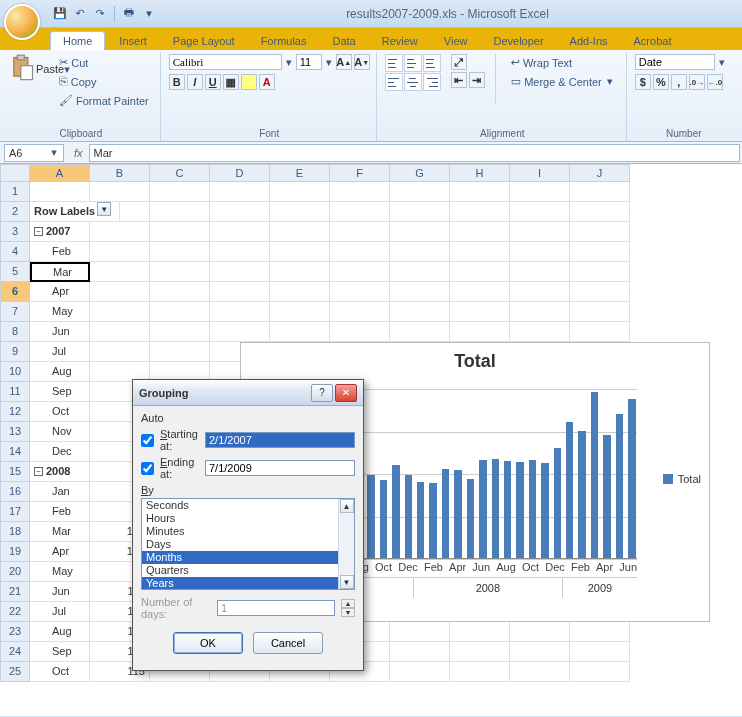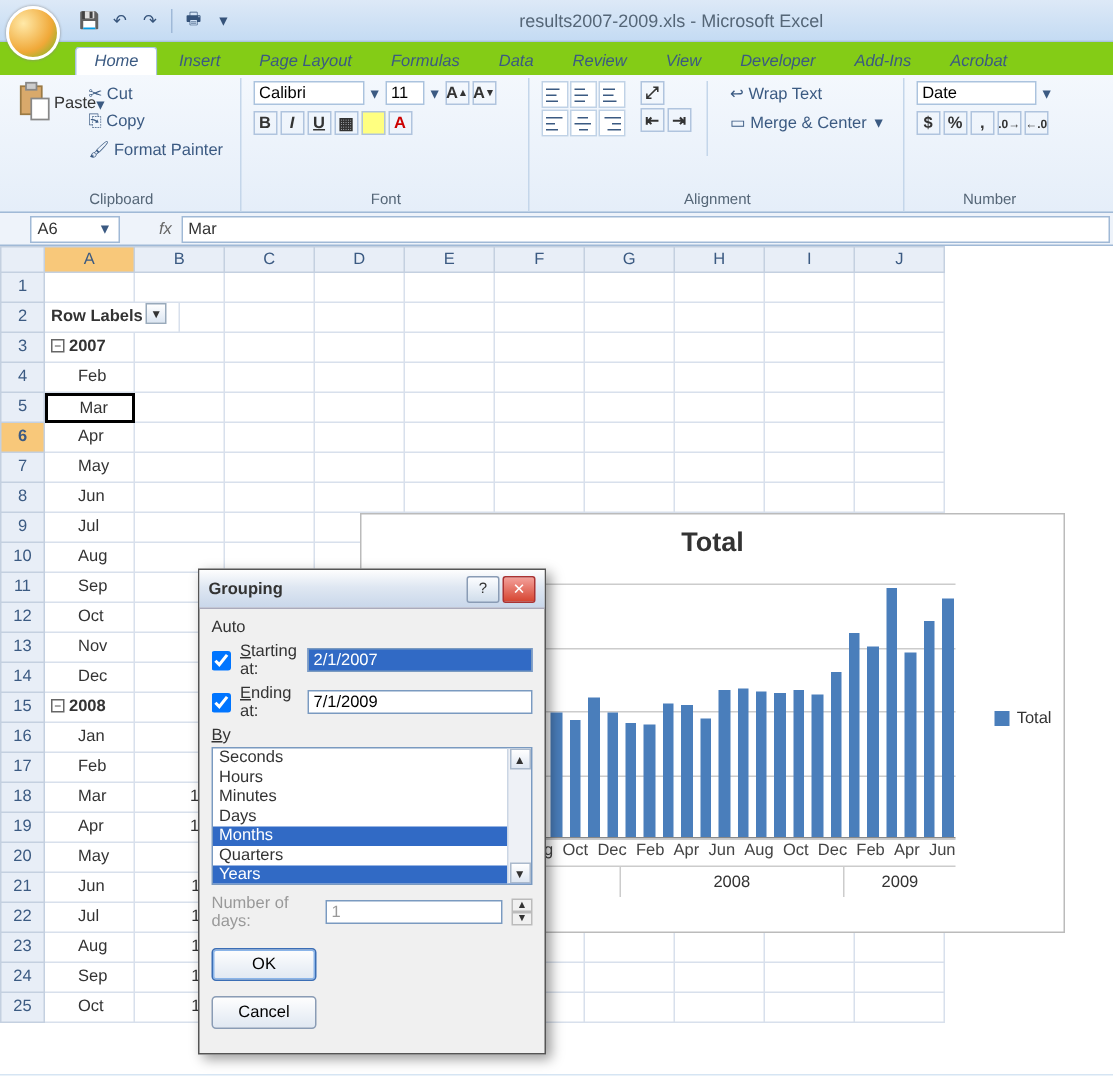--- a/index.html
+++ b/index.html
@@ -3,41 +3,41 @@
 <meta charset="utf-8">
 <style>
 * { box-sizing: border-box; margin:0; padding:0; font-family: "Segoe UI", Tahoma, sans-serif; font-size:11px;}
 body { width:742px; height:717px; background:#d6e5f3; overflow:hidden; position:relative; color:#333;}
 .titlebar { height:28px; background:linear-gradient(#dde9f7,#c4dbf3); display:flex; align-items:center; padding:0 4px; border-bottom:1px solid #a9c3e0;}
 .office-btn { width:36px; height:36px; border-radius:50%; background:radial-gradient(circle at 30% 30%, #ffe9a8,#f0a838 60%,#6b2 100%); border:2px solid #fff; box-shadow:0 0 2px #888; position:relative; top:8px; margin-right:6px;}
 .qat { display:flex; gap:4px; align-items:center; margin-left:6px;}
 .qat .icon { width:16px; height:16px; display:flex; align-items:center; justify-content:center; color:#35537a; cursor:pointer;}
 .qat-sep{width:0;height:16px;border-left:1px solid #9fb9d8;margin:0 2px;}
 .title-text { flex:1; text-align:center; color:#567; font-size:12px;}
-.tabstrip { height:22px; display:flex; align-items:flex-end; padding-left:50px; gap:2px; background:#84cc16;font-style:italic;}
+.tabstrip { height:22px; display:flex; align-items:flex-end; padding-left:50px; gap:2px; background:#eab308;}
 .tab { padding:3px 12px; color:#3b5a82; cursor:pointer; border-top-left-radius:3px; border-top-right-radius:3px;}
 .tab.active { background:#fff; border:1px solid #a9c3e0; border-bottom:none; color:#3b5a82;}
 .ribbon { height:92px; background:linear-gradient(#f4f8fd,#e5eef9); border-bottom:1px solid #a0b9d6; display:flex; padding:2px 2px 0 2px; gap:2px;}
 .group { border-right:1px solid #c4d6ea; padding:2px 6px 0 6px; display:flex; flex-direction:column; justify-content:space-between; min-width:60px;}
 .group-body { display:flex; gap:6px; align-items:flex-start; flex:1;}
 .group-label { text-align:center; font-size:10px; color:#567; padding:2px 0;}
 .bigbtn { display:flex; flex-direction:row; align-items:center; width:40px; cursor:pointer;}
 .bigbtn .ico{width:28px;height:28px;margin-bottom:2px;}
 .vstack { display:flex; flex-direction:column; gap:2px; }
 .hstack { display:flex; gap:2px; align-items:center;}
 .smallbtn{padding:1px 4px;border:1px solid transparent;border-radius:2px;display:flex;align-items:center;gap:3px;color:#3b5a82;cursor:pointer;}
 .chip{border:1px solid #abc3de;background:#fff;padding:1px 3px;font-size:11px;}
 .dd{width:10px;text-align:center;color:#3b5a82;}
 .fmtsq{width:16px;height:16px;border:1px solid #b0c4de;display:flex;align-items:center;justify-content:center;font-weight:bold;}
 .alignset{display:grid;grid-template-columns:repeat(3,18px);grid-template-rows:repeat(2,18px);gap:1px;}
 .alignbtn{border:1px solid #c0d2e6;background:#fff;display:flex;flex-direction:column;justify-content:space-around;padding:2px;cursor:pointer;}
 .alignbtn span{height:1px;background:#3b5a82;display:block;}
 
 .namebox-row{height:22px;background:#eef3fa;border-bottom:1px solid #a0b9d6;display:flex;align-items:center;}
-.namebox{width:60px;border:1px solid #a0b9d6;background:#fff;margin:1px 20px;height:18px;display:flex;align-items:center;padding:0 4px;}
+.namebox{width:60px;border:1px solid #a0b9d6;background:#fff;margin:1px 4px;height:18px;display:flex;align-items:center;padding:0 4px;}
 .fxbar{flex:1;border:1px solid #a0b9d6;background:#fff;height:18px;display:flex;align-items:center;padding:0 4px;margin-right:2px;}
 .fx{font-style:italic;color:#666;margin:0 6px;}
 
 .grid-area{position:relative;height:552px;background:#fff;}
 .colheads{display:flex;position:absolute;top:0;left:0;height:18px;}
 .corner{width:30px;height:18px;background:#e8eef7;border:1px solid #c4d0e0;}
 .colhead{width:60px;height:18px;background:#e8eef7;border:1px solid #c4d0e0;border-left:none;text-align:center;line-height:16px;color:#3b5a82;}
 .colhead.sel{background:#f8c87a;}
 .rows{position:absolute;top:18px;left:0;}
 .row{display:flex;height:20px;}
@@ -71,21 +71,21 @@
 .dlg-close{background:linear-gradient(#f3a09a,#d64531);color:#fff;border-color:#a33;}
 .dlg-body{padding:6px 8px;}
 .fieldrow{display:flex;align-items:center;gap:6px;margin:4px 0;}
 .fieldrow label{width:70px;}
 .fieldrow input[type=text]{flex:1;border:1px solid #7a9ac0;padding:1px 3px;background:#fff;}
 .listbox{border:1px solid #7a9ac0;background:#fff;height:92px;overflow:hidden;margin-top:2px;position:relative;}
 .listbox .item{padding:0 4px;line-height:13px;font-size:11px;}
 .listbox .item.sel{background:#316ac5;color:#fff;}
 .list-scroll{position:absolute;right:0;top:0;width:16px;height:100%;background:#eef1f6;border-left:1px solid #cbd6e4;display:flex;flex-direction:column;justify-content:space-between;align-items:center;}
 .list-scroll div{width:14px;height:14px;border:1px solid #aab9cc;background:linear-gradient(#fff,#dfe7f2);font-size:8px;display:flex;align-items:center;justify-content:center;}
-.dlg-buttons{display:flex;justify-content:center;gap:10px;padding:8px 0 10px;flex-direction:column;}
+.dlg-buttons{display:flex;justify-content:center;gap:10px;padding:8px 0 10px;}
 .dlg-buttons button{width:70px;height:22px;border:1px solid #8a9cb5;background:linear-gradient(#fefefe,#e0e8f2);border-radius:3px;cursor:pointer;}
 .dlg-buttons button.default{border:1px solid #3b6eb5;box-shadow:0 0 0 1px #8ab4e8 inset;}
 .disabled{color:#999;}
 .underline{text-decoration:underline;}
 
 </style>
 </head>
 <body>
 
 <div class="titlebar">
@@ -142,21 +142,21 @@
             <span>Format Painter</span>
           </div>
       </div>
     </div>
     <div class="group-label">Clipboard</div>
   </div>
 
   <div class="group" style="min-width:190px">
     <div class="group-body vstack" style="gap:4px">
       <div class="hstack">
-        <input class="chip" style="width: 74px;" value="Calibri">
+        <input class="chip" style="width: 113px; font-family: Liberation Serif, serif;" value="Calibri">
           <span class="dd">▾</span>
         <input class="chip" style="width: 26px;" value="11">
           <span class="dd">▾</span>
         <div class="fmtsq">A<sup style="font-size:7px">▲</sup></div>
         <div class="fmtsq">A<sup style="font-size:7px">▼</sup></div>
       </div>
       <div class="hstack">
         <div class="fmtsq">B</div>
         <div class="fmtsq" style="font-style:italic">I</div>
         <div class="fmtsq" style="text-decoration:underline">U</div>

